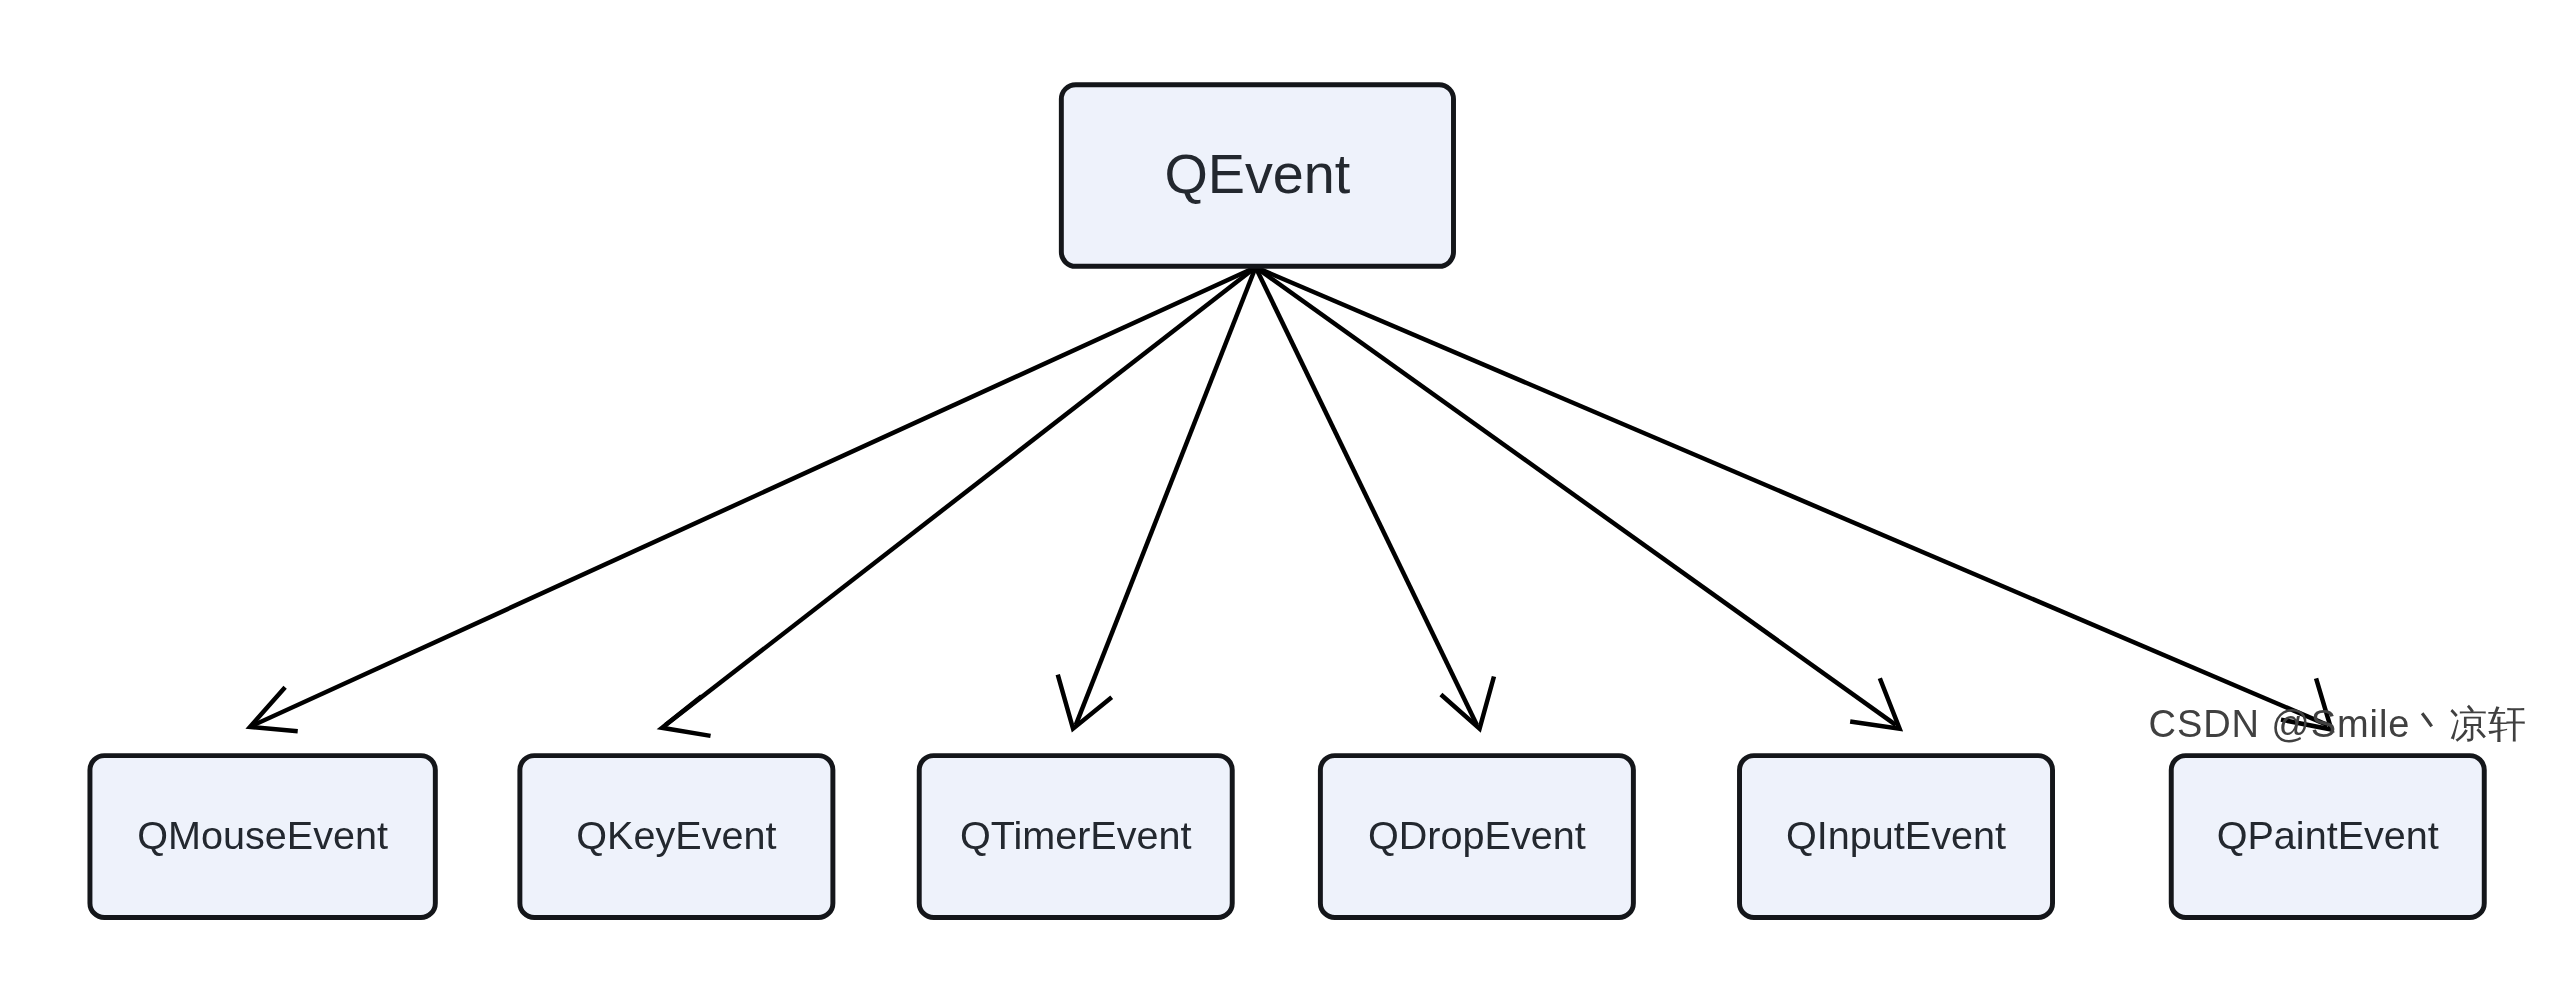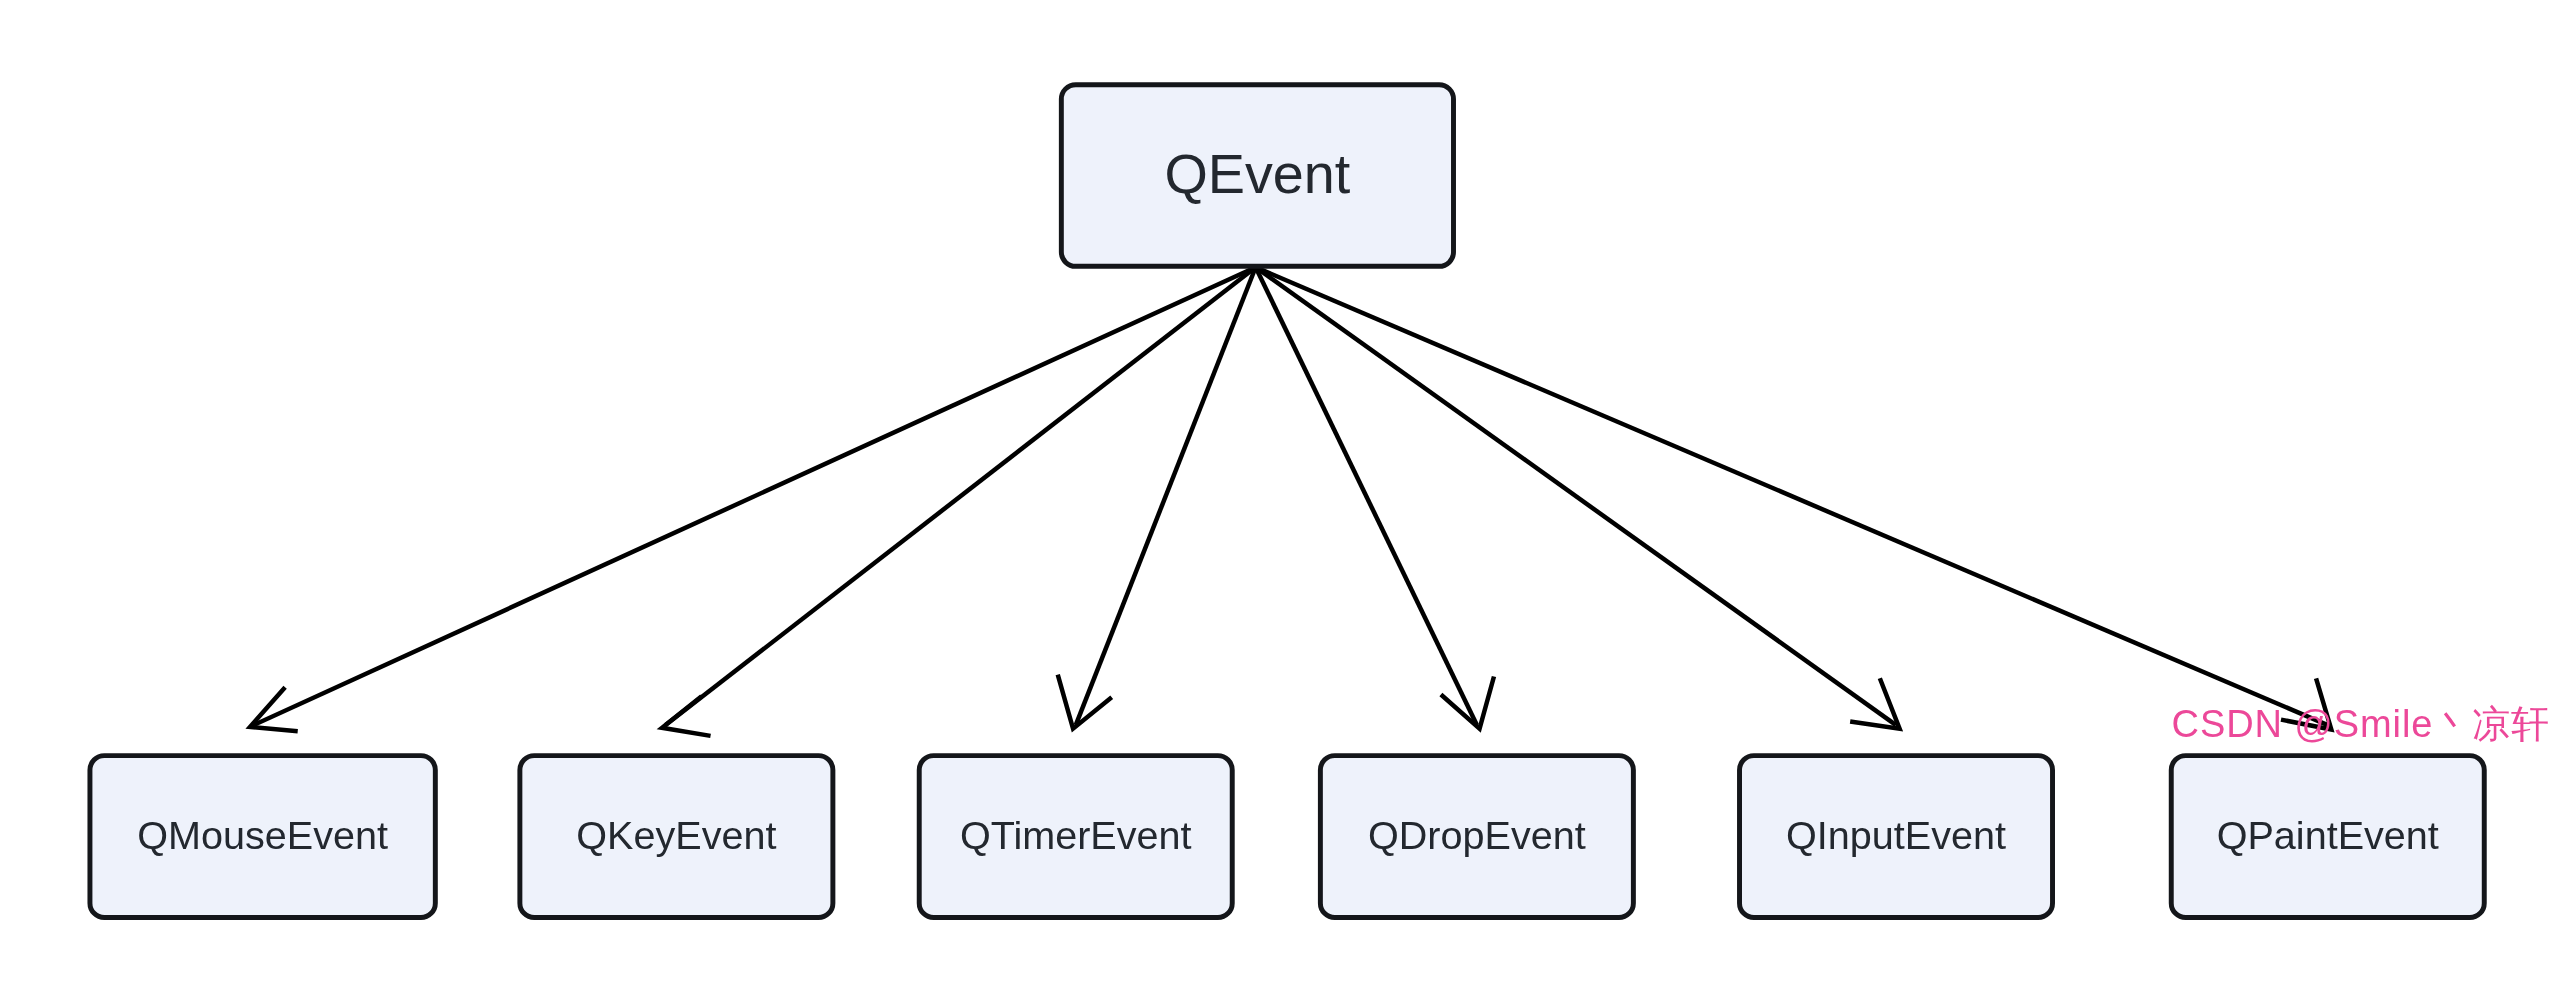--- a/index.html
+++ b/index.html
@@ -49,25 +49,25 @@
   }
   .edge-head {
     stroke: #000000;
     stroke-width: 5;
     fill: none;
     stroke-linejoin: miter;
     stroke-linecap: butt;
   }
   .watermark {
     position: absolute;
-    right: 26px;
+    right: 49px;
     bottom: 14.4px;
     font-family: "Liberation Sans", "DejaVu Sans", sans-serif;
     font-size: 38px;
-    color: #ec4899;
+    color: #404040;
     letter-spacing: 0.9px;
     white-space: nowrap;
     user-select: none;
   }
 </style>
 </head>
 <body>
 
 <div id="diagram-root">
 

